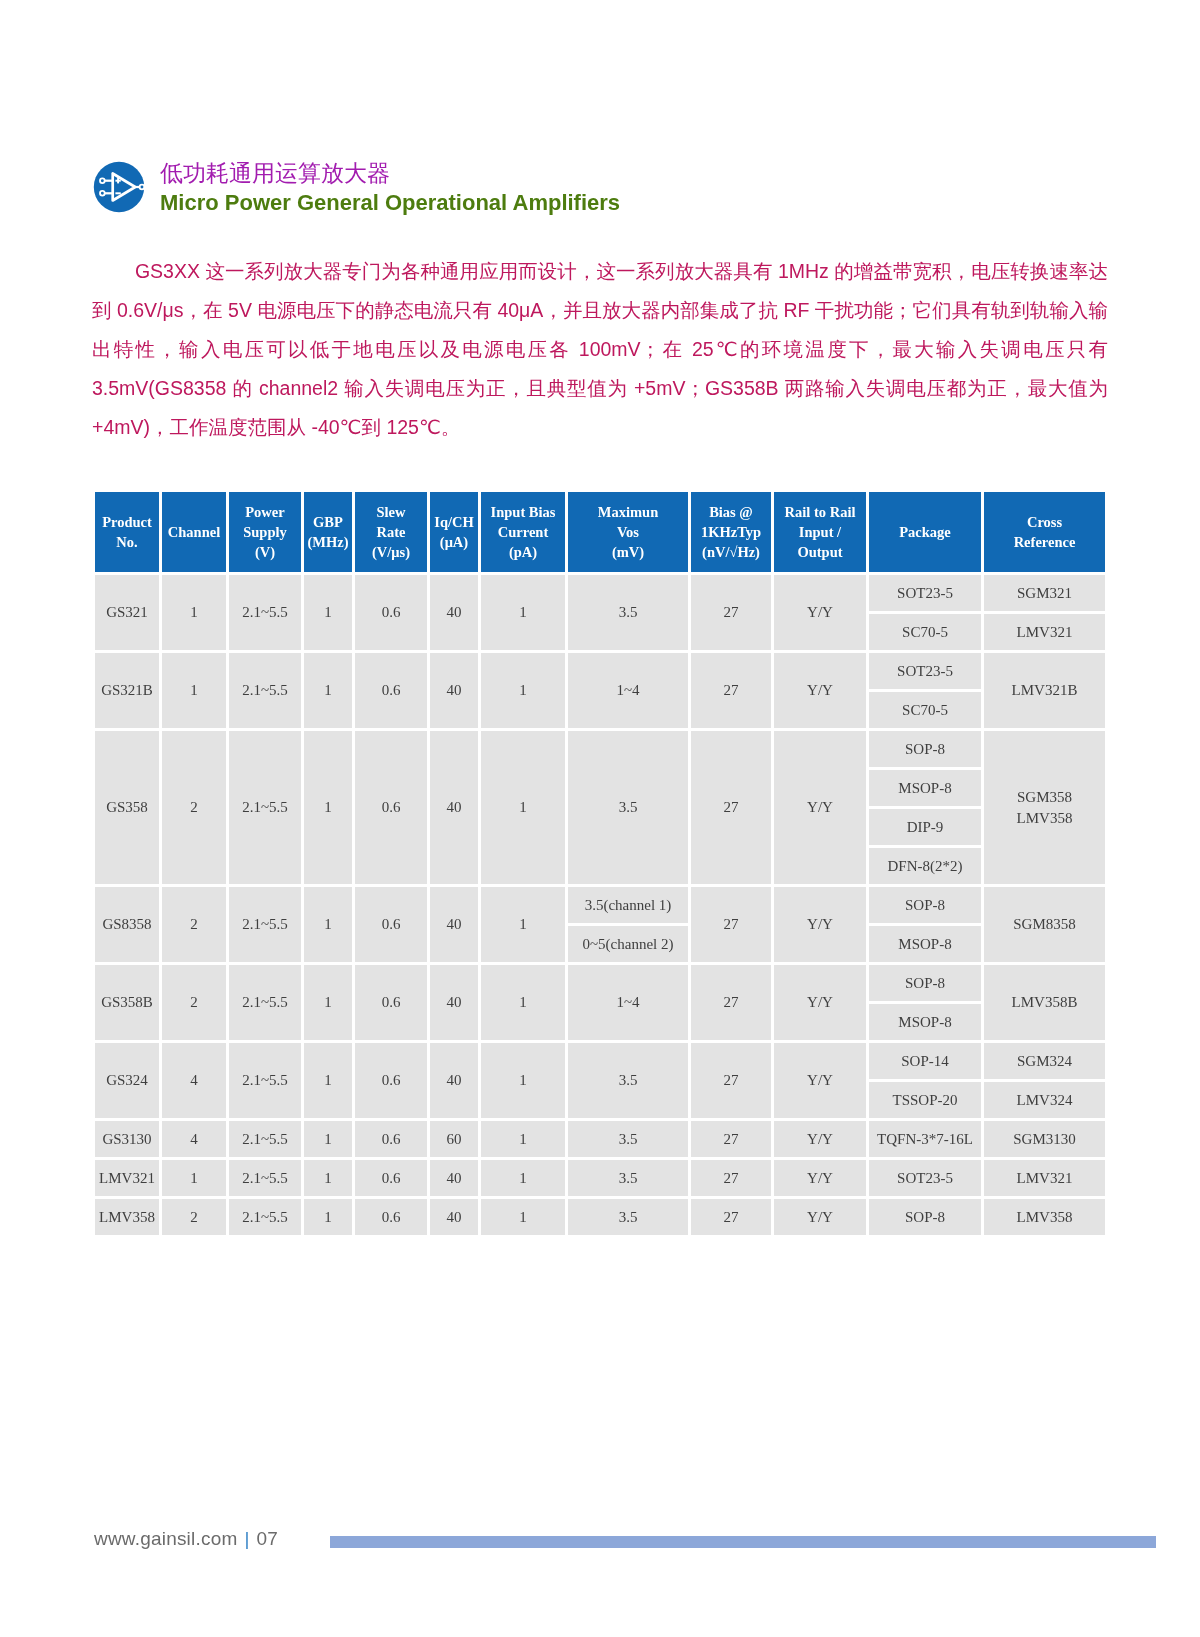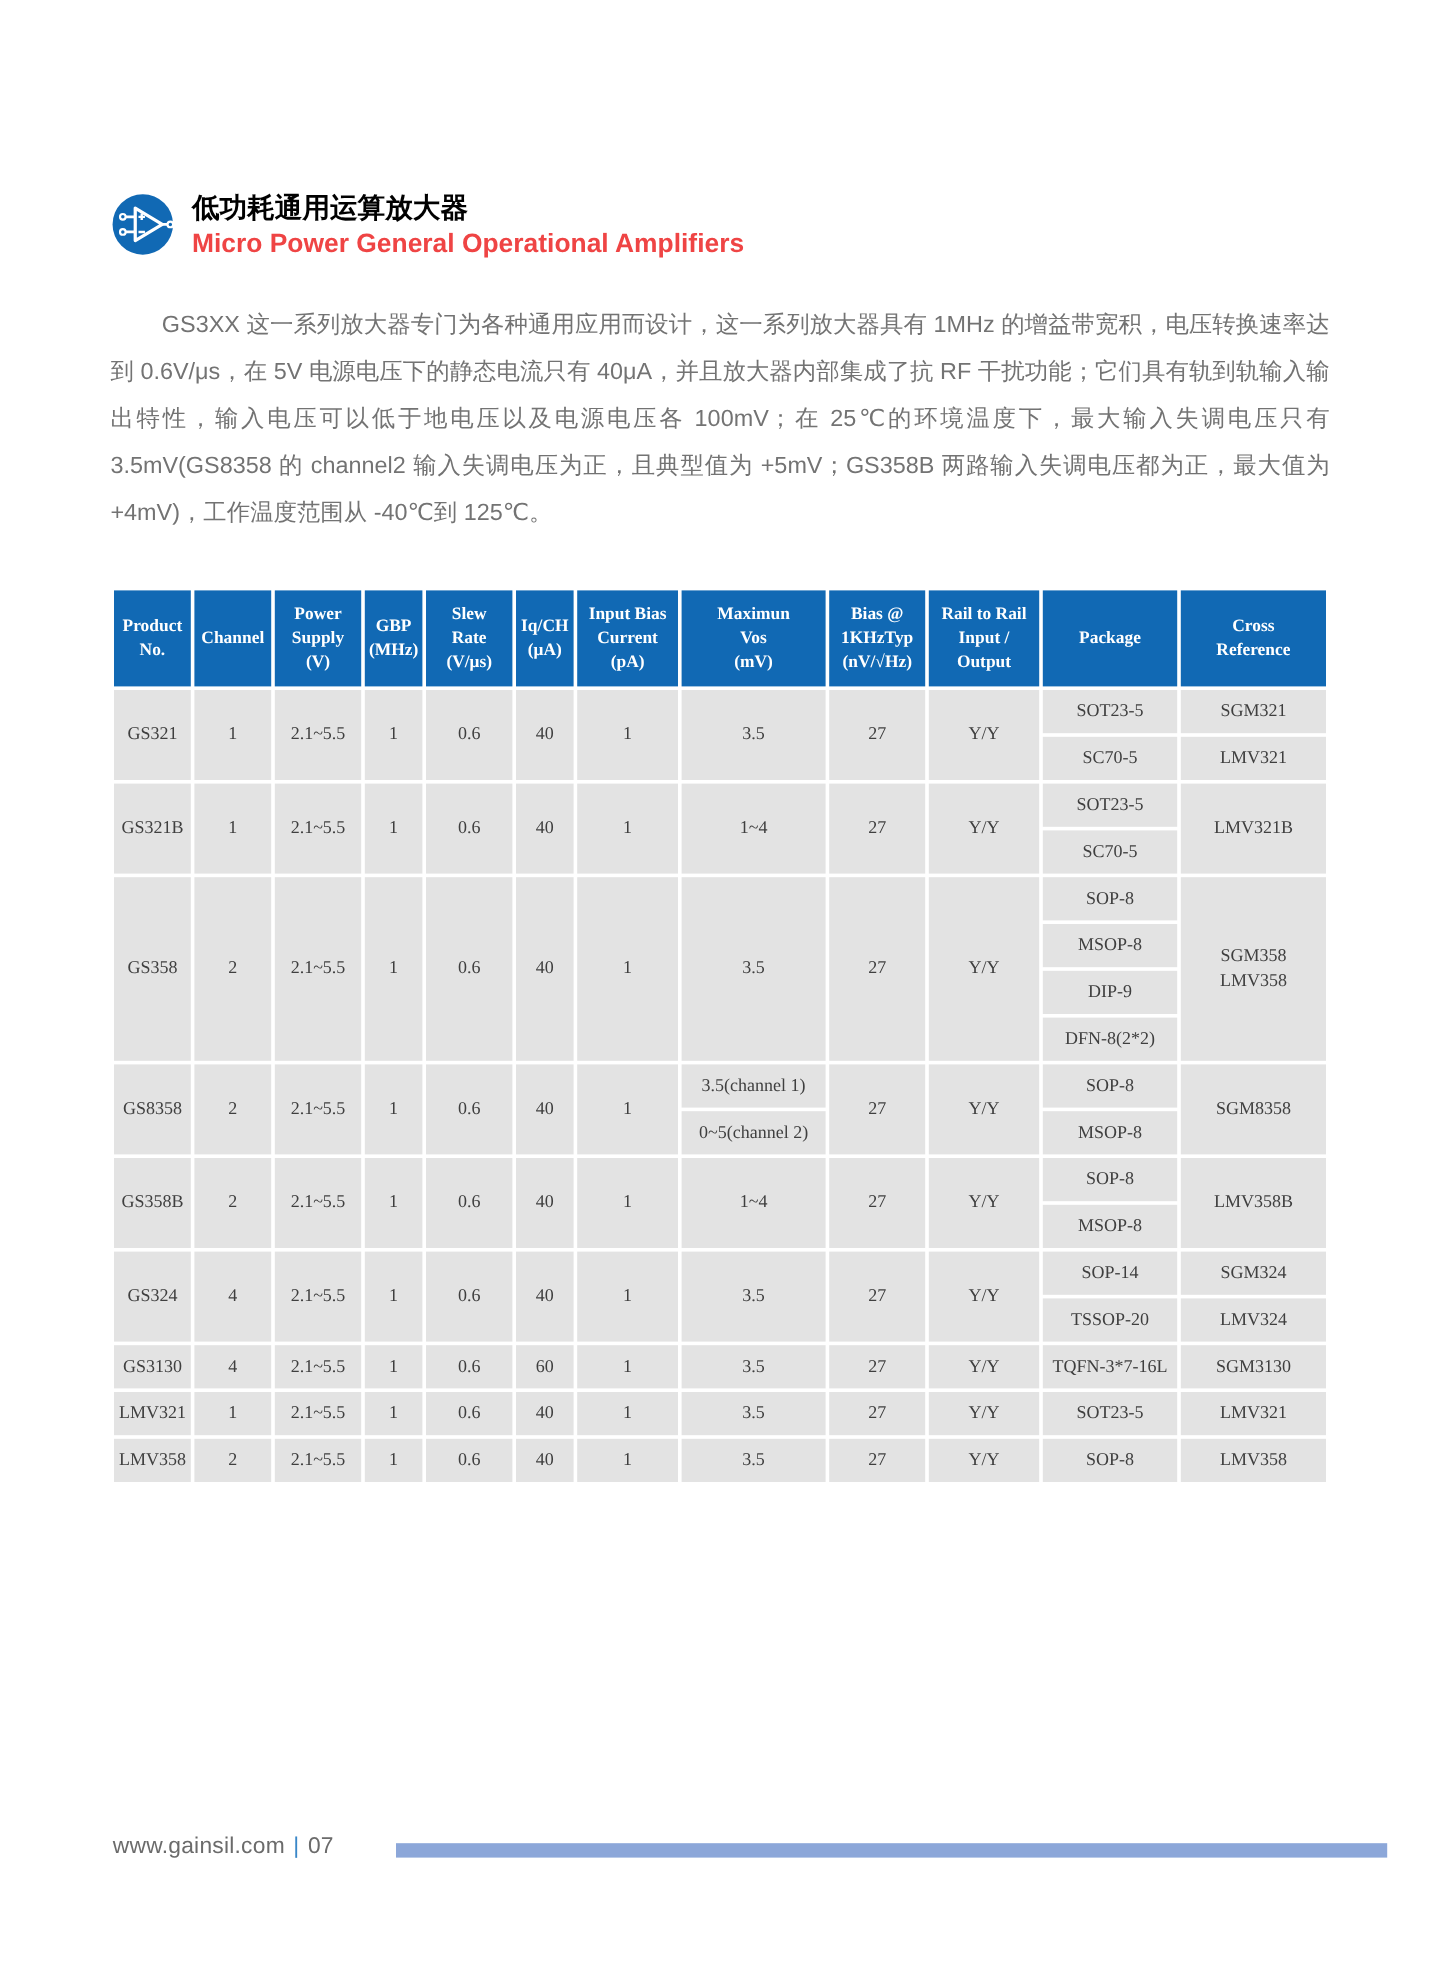--- a/index.html
+++ b/index.html
@@ -23,38 +23,38 @@
     margin-top: 158px;
   }
   .opamp-badge {
     width: 54px;
     height: 54px;
     flex: 0 0 54px;
     margin-top: 2px;
   }
   .titles { margin-left: 14px; }
   .title-cn {
-    color: #000000;
+    color: #a21caf;
     font-size: 23px;
-    font-weight: 700;
+    font-weight: 400;
     line-height: 30px;
   }
   .title-en {
-    color: #ef4444;
+    color: #4d7c0f;
     font-size: 22px;
     font-weight: 700;
     line-height: 30px;
   }
 
   
   .intro {
     margin-top: 34px;
     font-size: 19.5px;
     line-height: 39px;
-    color: #737373;
+    color: #be185d;
     text-align: justify;
     text-indent: 2.2em;
   }
 
   
   .spec-table {
     margin-top: 42px;
     width: 1016px;
     table-layout: fixed;
     border-collapse: separate;

